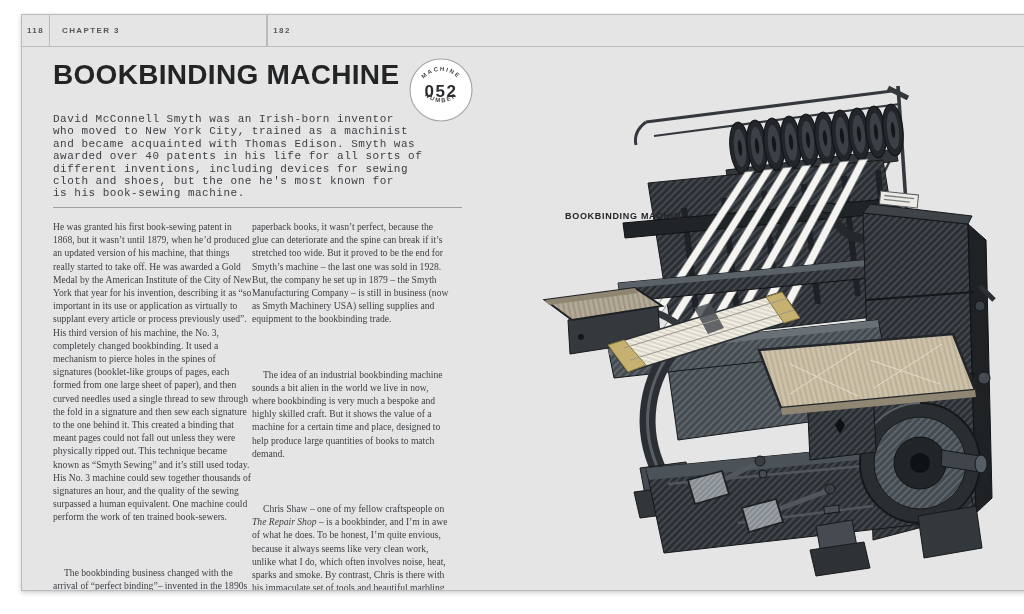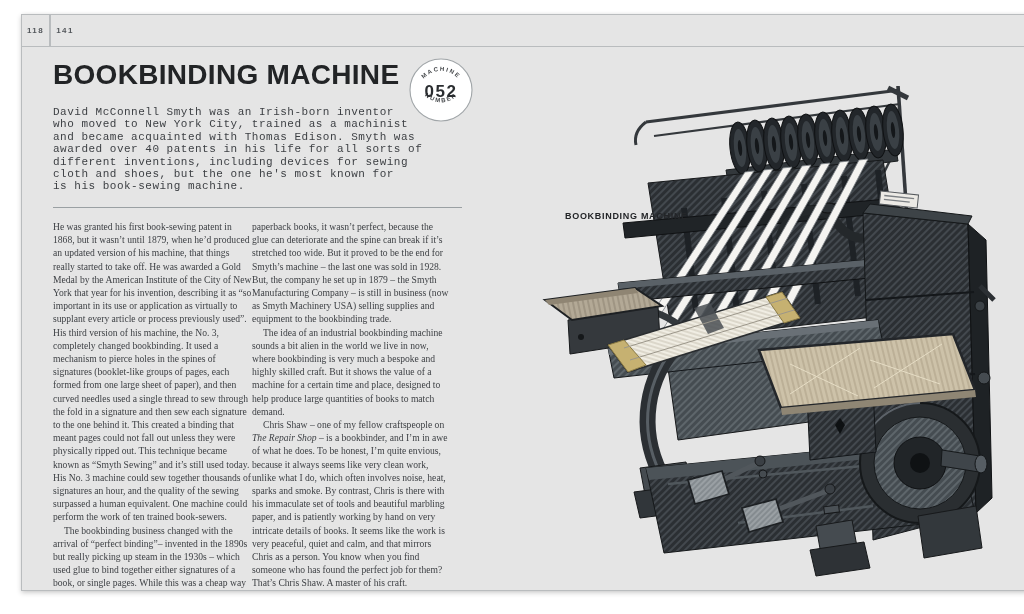--- a/index.html
+++ b/index.html
@@ -21,46 +21,47 @@
        border-bottom:1px solid #b9bcbe;align-items:center;
        font-size:8px;font-weight:bold;letter-spacing:1.4px;color:#53575b;}
   .hdr .cell{height:100%;display:flex;align-items:center;}
   .hdr .c1{width:27px;justify-content:center;border-right:1px solid #b9bcbe;}
   .hdr .c2{width:204px;padding-left:12px;border-right:1px solid #b9bcbe;}
   .hdr .c3{flex:1;padding-left:12px;}
   .hdr .c4{width:28px;justify-content:center;border-left:1px solid #b9bcbe;}
   
   .title{position:absolute;left:31px;top:44px;font-size:28px;font-weight:bold;
          letter-spacing:.3px;color:#222426;}
-  .intro{position:absolute;left:31px;top:91px;width:440px;
+  .intro{position:absolute;left:31px;top:98px;width:440px;
          font-family:"Liberation Mono",monospace;font-size:11px;line-height:12.4px;
          letter-spacing:.5px;color:#3c3f43;white-space:pre-line;}
   .colrule{position:absolute;left:31px;top:192px;width:409px;height:1px;background:#9aa0a3;}
   .cols{position:absolute;left:31px;top:205px;width:412px;display:flex;
         font-family:Liberation Serif, serif;font-size:9.6px;line-height:13.2px;color:#3e4145;}
   .col{width:199px;}
   .col p{margin:0;}
-  .col p.ind{text-indent:11px;}
+  .col p.ind{text-indent:11px;margin-top:42px;}
   .it{font-style:italic;}
   
   .badge{position:absolute;left:383px;top:39px;width:72px;height:72px;}
   
   .figcap{position:absolute;left:543px;top:196px;width:163px;z-index:3;}
   .figcap .t{font-size:9px;font-weight:bold;letter-spacing:.7px;color:#232528;margin-bottom:3px;}
   .figcap .b{font-family:"Liberation Serif",serif;font-size:8.8px;line-height:11.4px;color:#515459;}
   .machine{position:absolute;left:506px;top:33px;width:484px;height:540px;z-index:1;}
 </style>
 </head>
 <body>
 
 <div class="spread">
 
   <div class="hdr">
     <div class="cell c1">118</div>
-    <div class="cell c4">141</div>
+    <div class="cell c2">CHAPTER 3</div>
+    <div class="cell c4">182</div>
   </div>
 
   <div class="title">BOOKBINDING MACHINE</div>
 
   <svg class="badge" viewBox="0 0 72 72">
     <circle cx="36" cy="36" r="31" fill="#ffffff" stroke="#a0a5a8" stroke-width="1.1"></circle>
     <path id="arcTop" d="M 13 40 A 23 23 0 0 1 59 40" fill="none"></path>
     <path id="arcBot" d="M 14 32 A 23 23 0 0 0 58 32" fill="none"></path>
     <text font-size="6" font-weight="bold" letter-spacing="1.6" fill="#44474a" font-family="Liberation Sans, sans-serif">
       <textPath href="#arcTop" startOffset="50%" text-anchor="middle">MACHINE</textPath>

